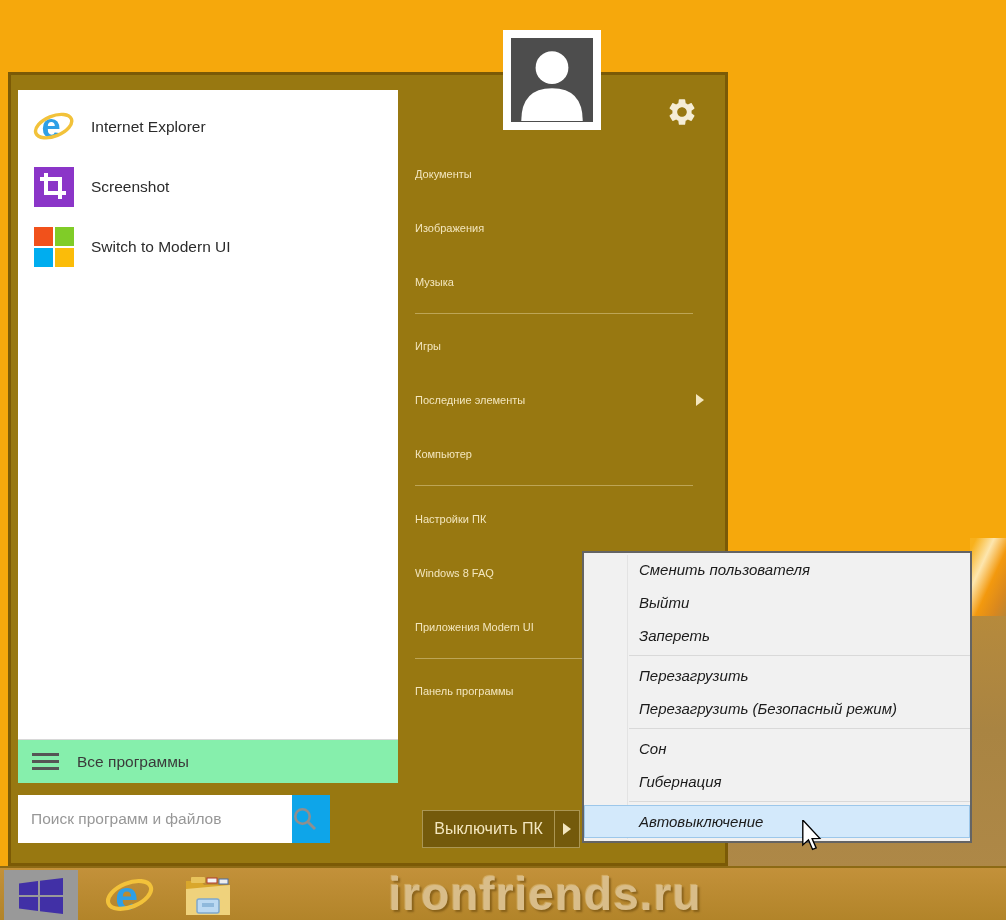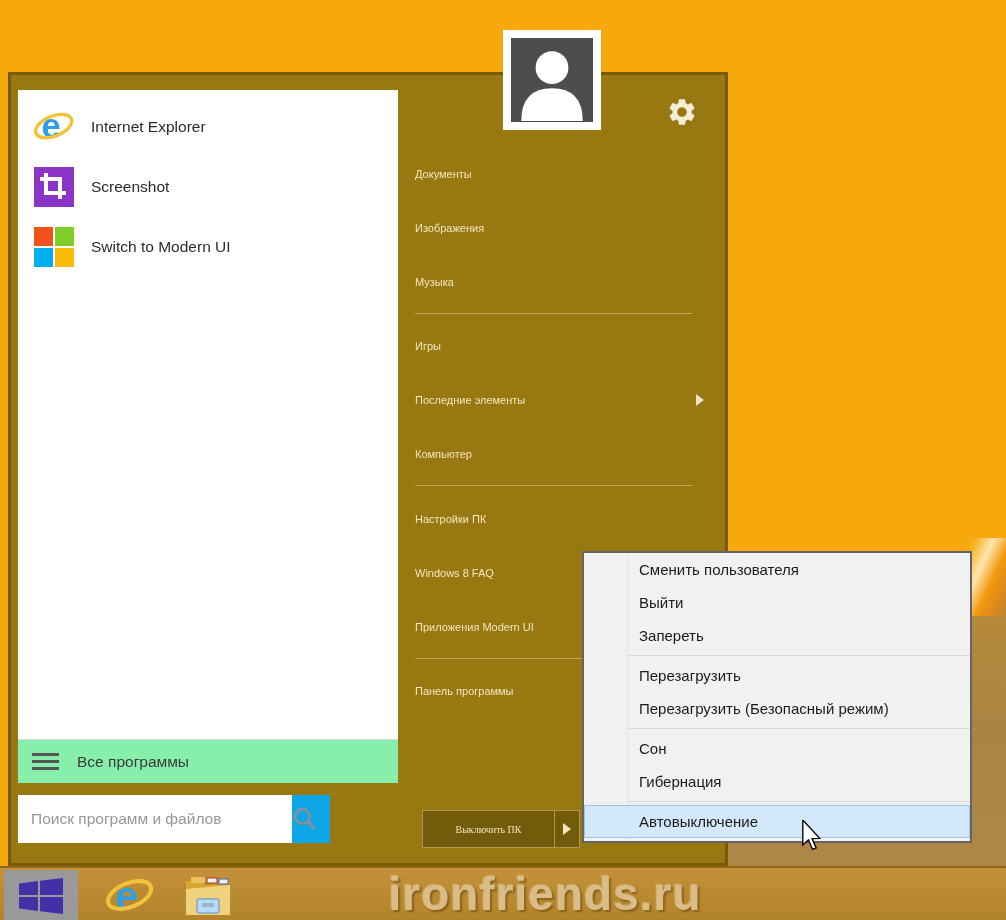--- a/index.html
+++ b/index.html
@@ -38,34 +38,34 @@
   .right-item { position:absolute; left:404px; width:296px; height:54px; line-height:54px;
                 color:#F3E6BE; font-size:11px; cursor:default; white-space:nowrap; }
   .olive-sep { position:absolute; left:404px; width:278px; height:1px; background:rgba(246,233,190,0.40); }
   .submenu-arrow { position:absolute; left:281px; top:21px; width:0; height:0;
                    border-left:8px solid #F3E6BE; border-top:6px solid transparent; border-bottom:6px solid transparent; }
 
   .power-button { position:absolute; left:411px; top:735px; width:158px; height:38px;
                   background:rgba(40,28,0,0.32); border:1px solid rgba(240,224,170,0.45);
                   display:flex; align-items:stretch; cursor:default; }
   .power-button .pb-label { flex:1; display:flex; align-items:center; justify-content:center;
-                            color:#F3E6BE; font-size:10px;font-family:Liberation Serif, serif; }
+                            color:#F3E6BE; font-size:16px; }
   .power-button .pb-arrow { width:25px; border-left:1px solid rgba(240,224,170,0.45);
                             display:flex; align-items:center; justify-content:center; }
   .pb-arrow-glyph { width:0; height:0; border-left:8px solid #F3E6BE;
                     border-top:6px solid transparent; border-bottom:6px solid transparent; }
 
   
   .avatar { position:absolute; left:503px; top:30px; width:98px; height:100px; background:#FFF; padding:8px; z-index:30; }
   .avatar-inner { width:100%; height:100%; background:#4D4D4D; }
   .gear-button { position:absolute; left:666px; top:96px; width:32px; height:32px; z-index:30; }
 
   
   .popup { position:absolute; left:582px; top:551px; width:390px; height:292px;
-           background:#F1F1F1; border:2px solid #646464; z-index:40; }
+           background:#F1F1F1; border:2px solid #646464; z-index:40;font-style:italic; }
   .popup-gutter-line { position:absolute; left:43px; top:2px; bottom:2px; width:1px; background:#E3E3E3; }
   .popup-item { position:relative; height:33px; line-height:31px; padding-left:54px;
                 font-size:15px; color:#1B1B1B; cursor:default; border:1px solid transparent; }
   .popup-item.highlighted { background:#D3E9FB; border:1px solid #9CC7EA; }
   .popup-sep { height:1px; background:#D9D9D9; margin:3px 0 3px 45px; }
 
   
   .taskbar { position:absolute; left:0; top:866px; width:1006px; height:54px;
              background:linear-gradient(180deg,#C3913A 0%,#B28429 100%); border-top:2px solid #8D6A14; }
   .start-button { position:absolute; left:4px; top:2px; width:74px; height:52px; background:#999999;

